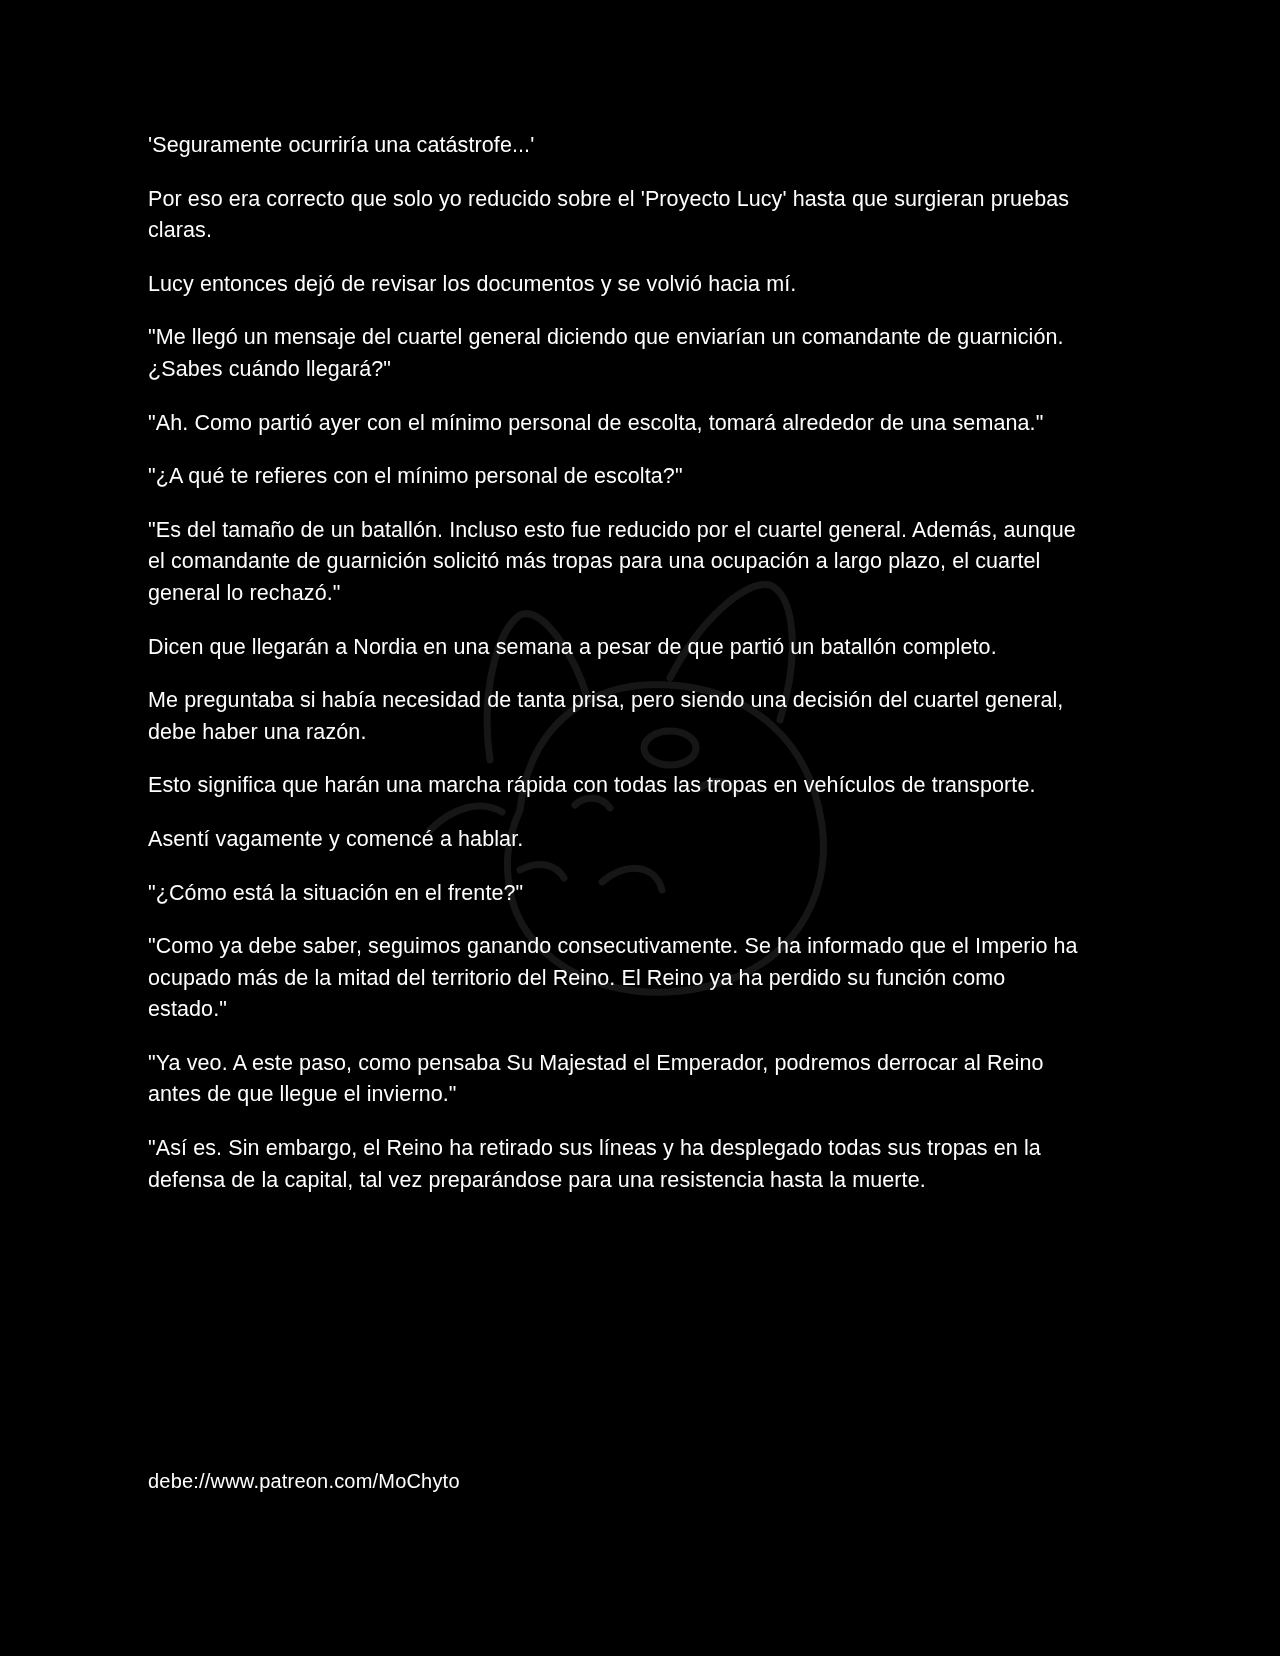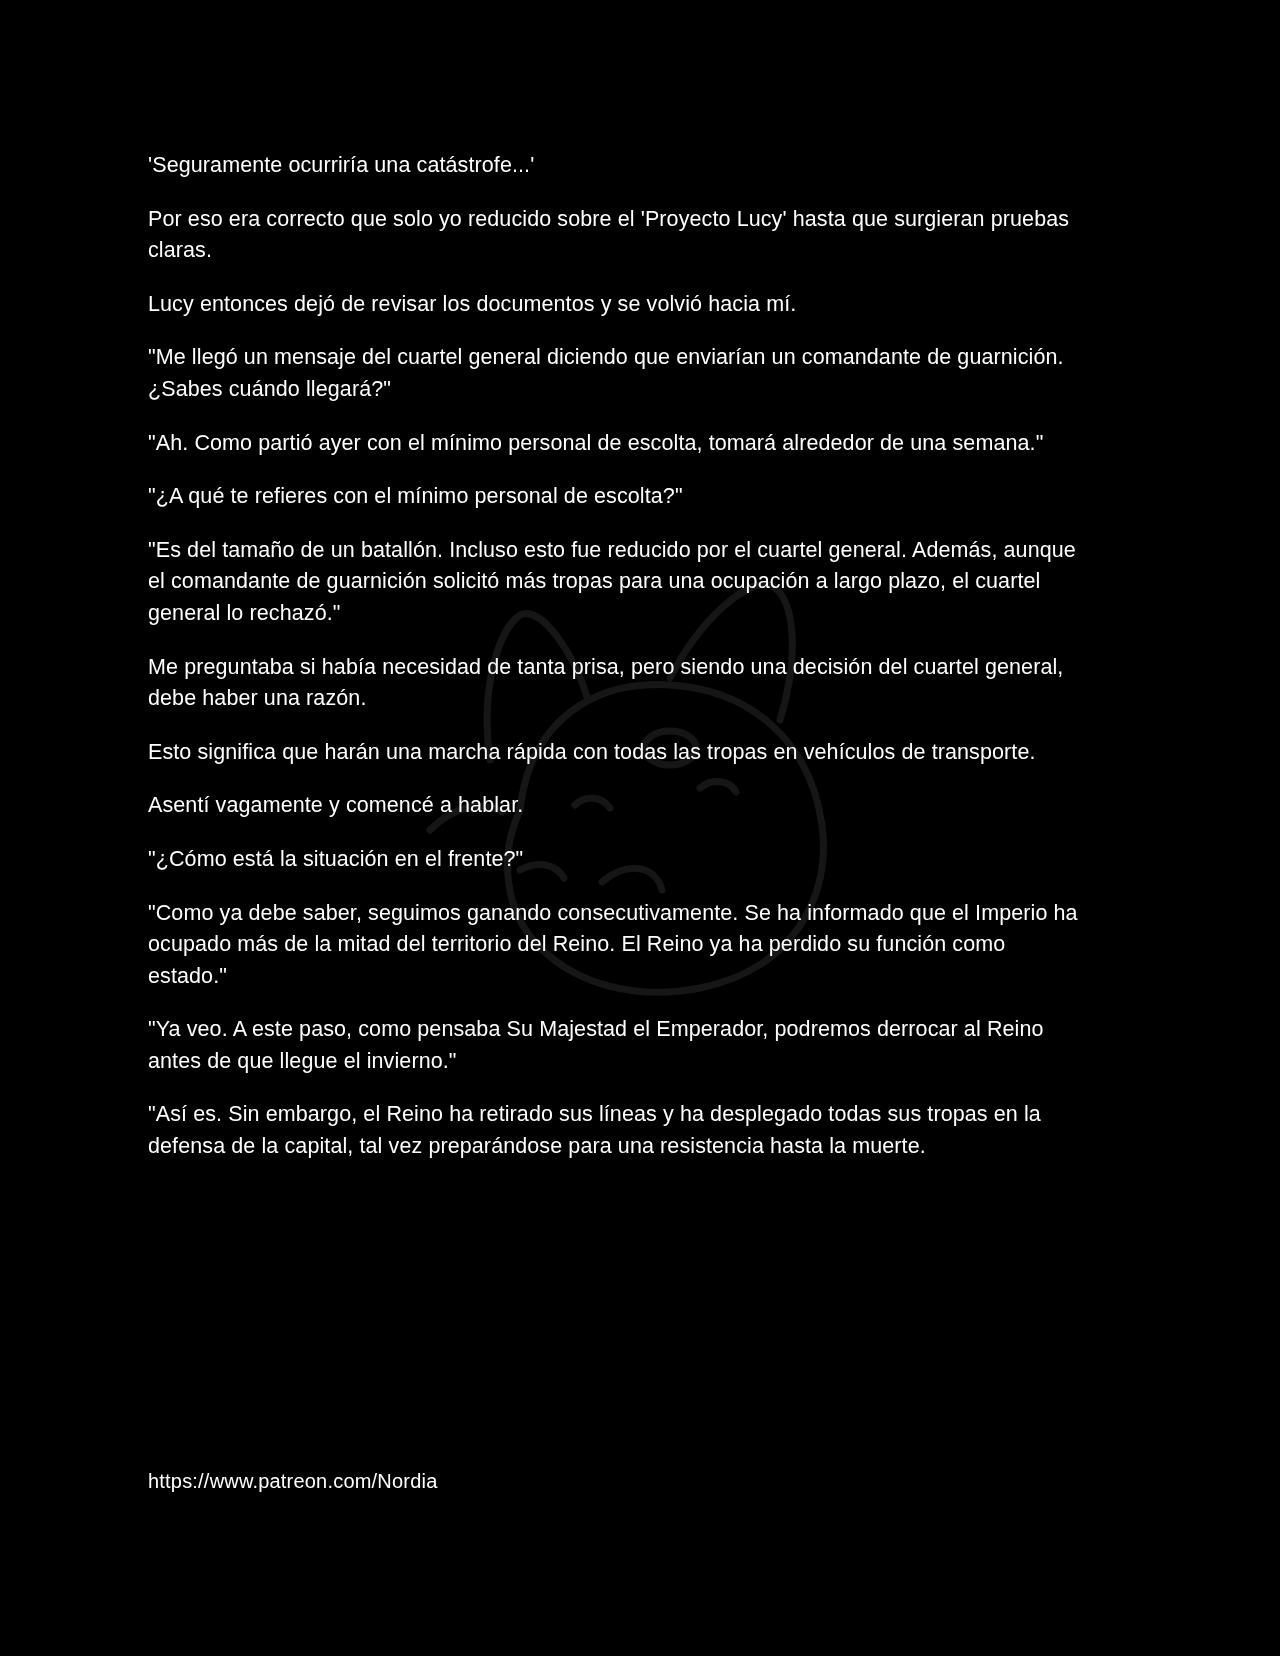--- a/index.html
+++ b/index.html
@@ -32,21 +32,20 @@
   .watermark svg {
     width: 100%;
     height: 100%;
     display: block;
   }
   .content {
     position: relative;
     z-index: 1;
     padding: 130px 148px 0 148px;
     box-sizing: border-box;
-    margin-top: 20px;
   }
   p.para {
     font-family: "Liberation Sans", sans-serif;
     font-size: 21.5px;
     line-height: 1.47;
     color: #ffffff;
     margin: 0 0 22px 0;
     letter-spacing: 0.1px;
     max-width: 940px;
     font-weight: 400;
@@ -84,24 +83,25 @@
   </div>
 
   <div class="content">
     <p class="para">'Seguramente ocurriría una catástrofe...'</p>
     <p class="para">Por eso era correcto que solo yo reducido sobre el 'Proyecto Lucy' hasta que surgieran pruebas claras.</p>
     <p class="para">Lucy entonces dejó de revisar los documentos y se volvió hacia mí.</p>
     <p class="para">"Me llegó un mensaje del cuartel general diciendo que enviarían un comandante de guarnición. ¿Sabes cuándo llegará?"</p>
     <p class="para">"Ah. Como partió ayer con el mínimo personal de escolta, tomará alrededor de una semana."</p>
     <p class="para">"¿A qué te refieres con el mínimo personal de escolta?"</p>
     <p class="para">"Es del tamaño de un batallón. Incluso esto fue reducido por el cuartel general. Además, aunque el comandante de guarnición solicitó más tropas para una ocupación a largo plazo, el cuartel general lo rechazó."</p>
+    <p class="para">Dicen que llegarán a Nordia en una semana a pesar de que partió un batallón completo.</p>
     <p class="para">Me preguntaba si había necesidad de tanta prisa, pero siendo una decisión del cuartel general, debe haber una razón.</p>
     <p class="para">Esto significa que harán una marcha rápida con todas las tropas en vehículos de transporte.</p>
     <p class="para">Asentí vagamente y comencé a hablar.</p>
     <p class="para">"¿Cómo está la situación en el frente?"</p>
     <p class="para">"Como ya debe saber, seguimos ganando consecutivamente. Se ha informado que el Imperio ha ocupado más de la mitad del territorio del Reino. El Reino ya ha perdido su función como estado."</p>
     <p class="para">"Ya veo. A este paso, como pensaba Su Majestad el Emperador, podremos derrocar al Reino antes de que llegue el invierno."</p>
     <p class="para">"Así es. Sin embargo, el Reino ha retirado sus líneas y ha desplegado todas sus tropas en la defensa de la capital, tal vez preparándose para una resistencia hasta la muerte.</p>
   </div>
 
-  <div class="footer">https://www.patreon.com/Nordia</div>
+  <div class="footer">debe://www.patreon.com/MoChyto</div>
 
 </div>
 
 </body></html>

